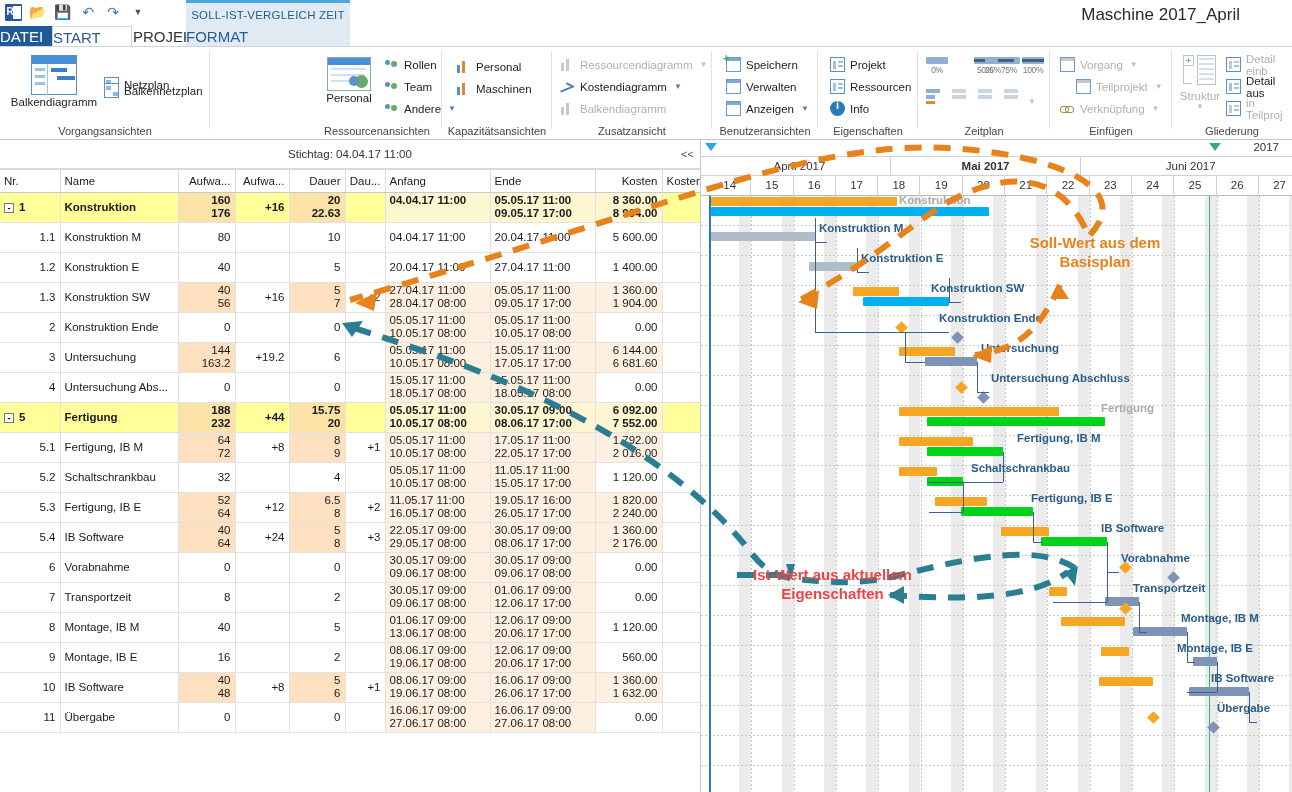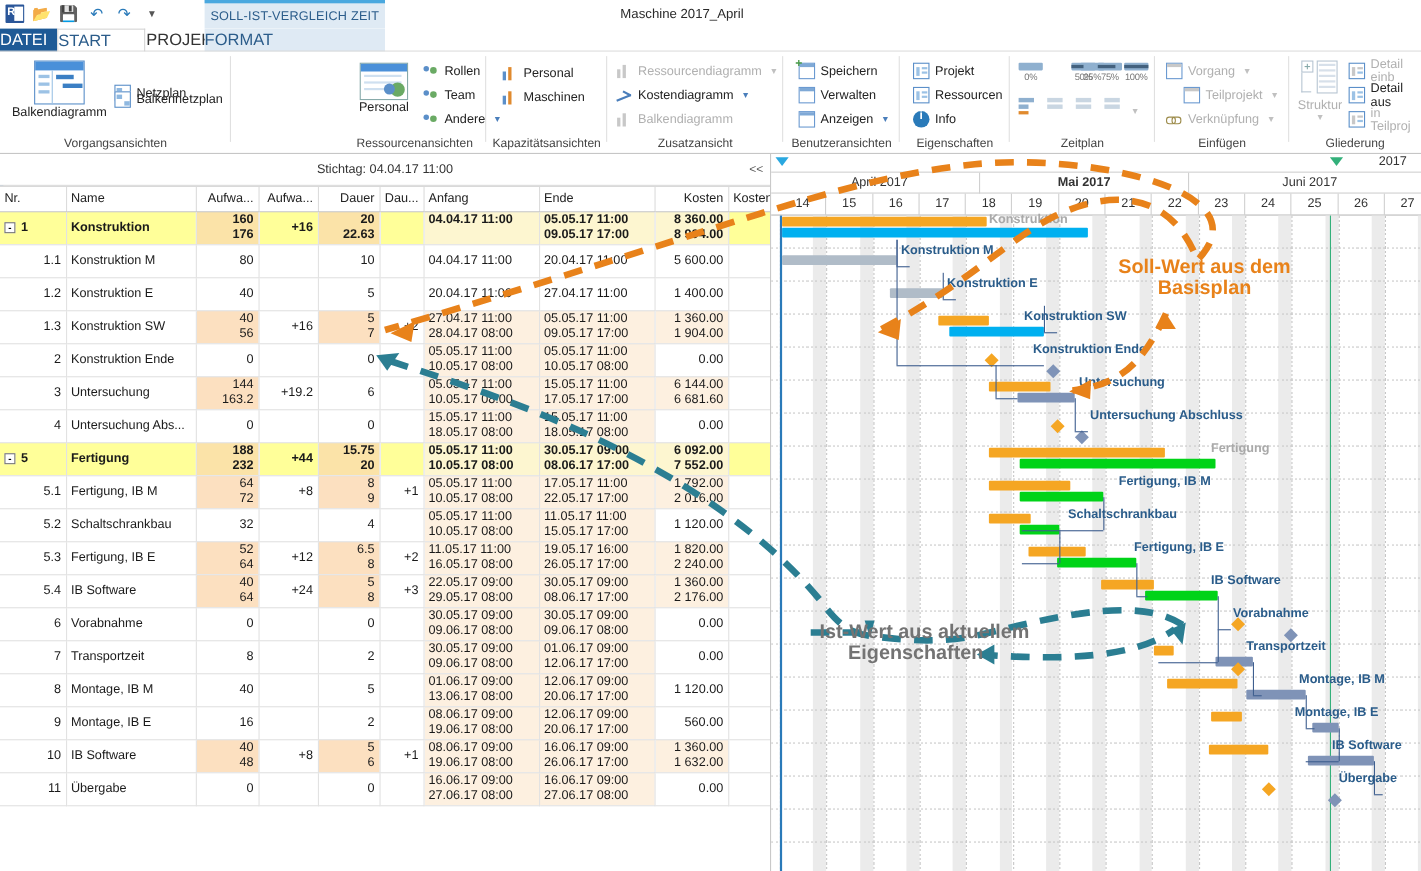--- a/index.html
+++ b/index.html
@@ -12,21 +12,21 @@
   }
   
   .titlebar { position:absolute; left:0; top:0; width:1292px; height:26px; background:#fff; }
   .qat { position:absolute; left:4px; top:3px; display:flex; align-items:center; gap:7px; }
   .qat-ico { width:18px; height:18px; display:flex; align-items:center; justify-content:center; font-size:14px; }
   .applogo { width:17px; height:17px; background:#2a5699; border-radius:1px; position:relative; }
   .applogo:after{ content:""; position:absolute; right:1px; top:2px; width:8px; height:13px; background:#fff; }
   .applogo span{ position:absolute; left:2px; top:2px; color:#fff; font-size:10px; font-weight:bold; }
   .applogo i{ position:absolute; right:2px; top:3px; width:6px; height:11px;
      background:repeating-linear-gradient(to bottom,#2a5699 0 2px,#fff 2px 4px); font-style:normal;}
-  .win-title { position:absolute; left:0; top:5px; width:1240px; text-align:center; font-size:12px; color:#2a2a2a; }
+  .win-title { position:absolute; left:0; top:5px; width:1240px; text-align:right; font-size:17px; color:#2a2a2a; }
   .ctx-tab { position:absolute; left:186px; top:0; width:164px; height:26px;
      background:#dfeaf4; border-top:3px solid #4aa8df; text-align:center; line-height:25px;
      font-size:11.5px; color:#2b5c8a; letter-spacing:.2px; }
   
   .tabrow { position:absolute; left:0; top:26px; width:1292px; height:21px; background:#fff; }
   .tabrow .tb { position:absolute; top:0; height:21px; line-height:21px; font-size:15px; text-align:left; }
   .tb-datei { left:0; width:52px; background:#1e5a96; color:#fff; }
   .tb-start { left:52px; width:80px; color:#2b5c8a; background:#fff;
       border-left:1px solid #d4d4d4; border-right:1px solid #d4d4d4; border-top:1px solid #d4d4d4; }
   .tb-projekt { left:133px; width:90px; color:#333; }
@@ -136,23 +136,23 @@
   .glabel { position:absolute; font-size:11.5px; font-weight:bold; color:#2a5c8a; white-space:nowrap; }
   .glabel.gray { color:#a9a9a9; }
   .blueline { position:absolute; background:#2a7ab9; }
   .slateline { position:absolute; background:#3f5f8f; }
   .todayline { position:absolute; top:0; width:1.4px; height:596px; background:#33b07a; }
   .tri { position:absolute; width:0; height:0; border-left:6px solid transparent; border-right:6px solid transparent; }
   .tri.blue { border-top:8px solid #2aa8e0; }
   .tri.green { border-top:8px solid #33b07a; }
   
   .anno { position:absolute; left:0; top:0; width:1292px; height:792px; pointer-events:none; }
-  .annotext { position:absolute; font-size:18px; font-weight:bold; line-height:19px; white-space:nowrap; }
+  .annotext { position:absolute; font-size:15px; font-weight:bold; line-height:19px; white-space:nowrap; }
   .annotext.orange { color:#e8821a; }
-  .annotext.teal { color:#737373; }
+  .annotext.teal { color:#ef4444; }
 </style>
 </head>
 <body>
 
 <div class="titlebar">
   <div class="qat">
     <div class="qat-ico">
       <div class="applogo">
           <span>R</span>
           <i></i>

